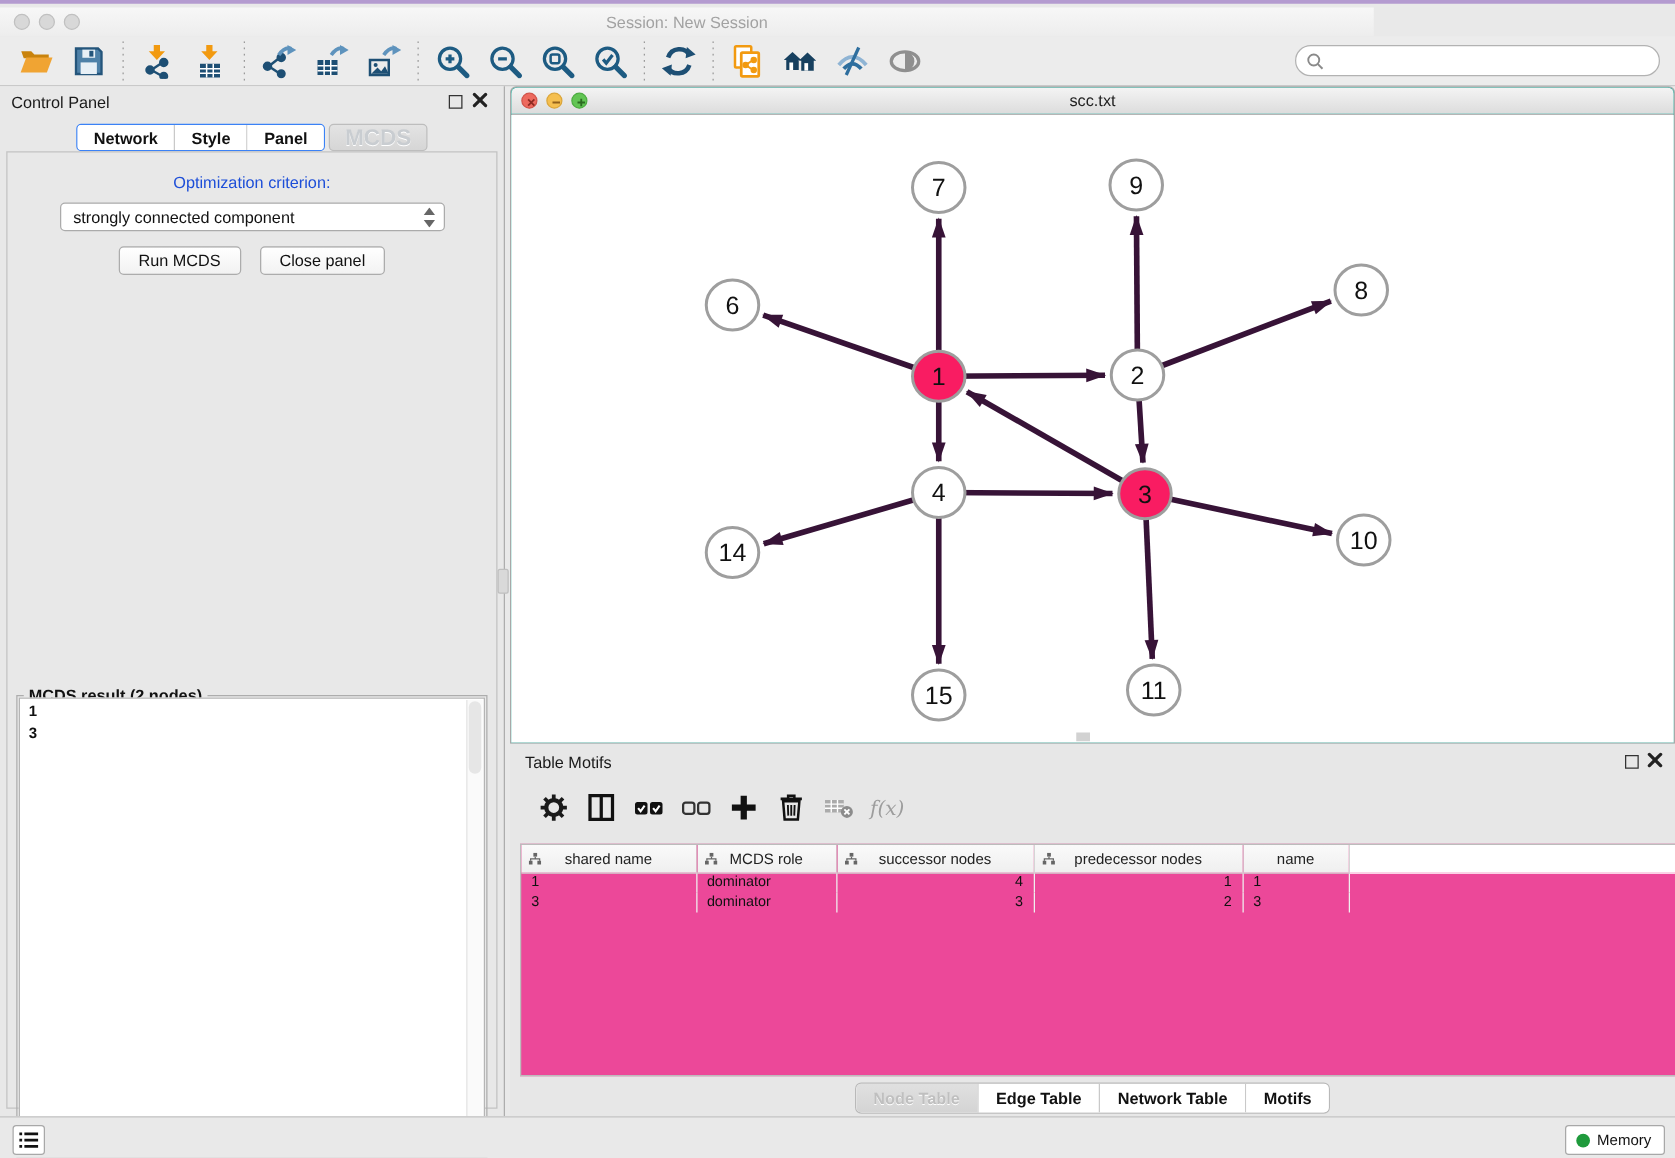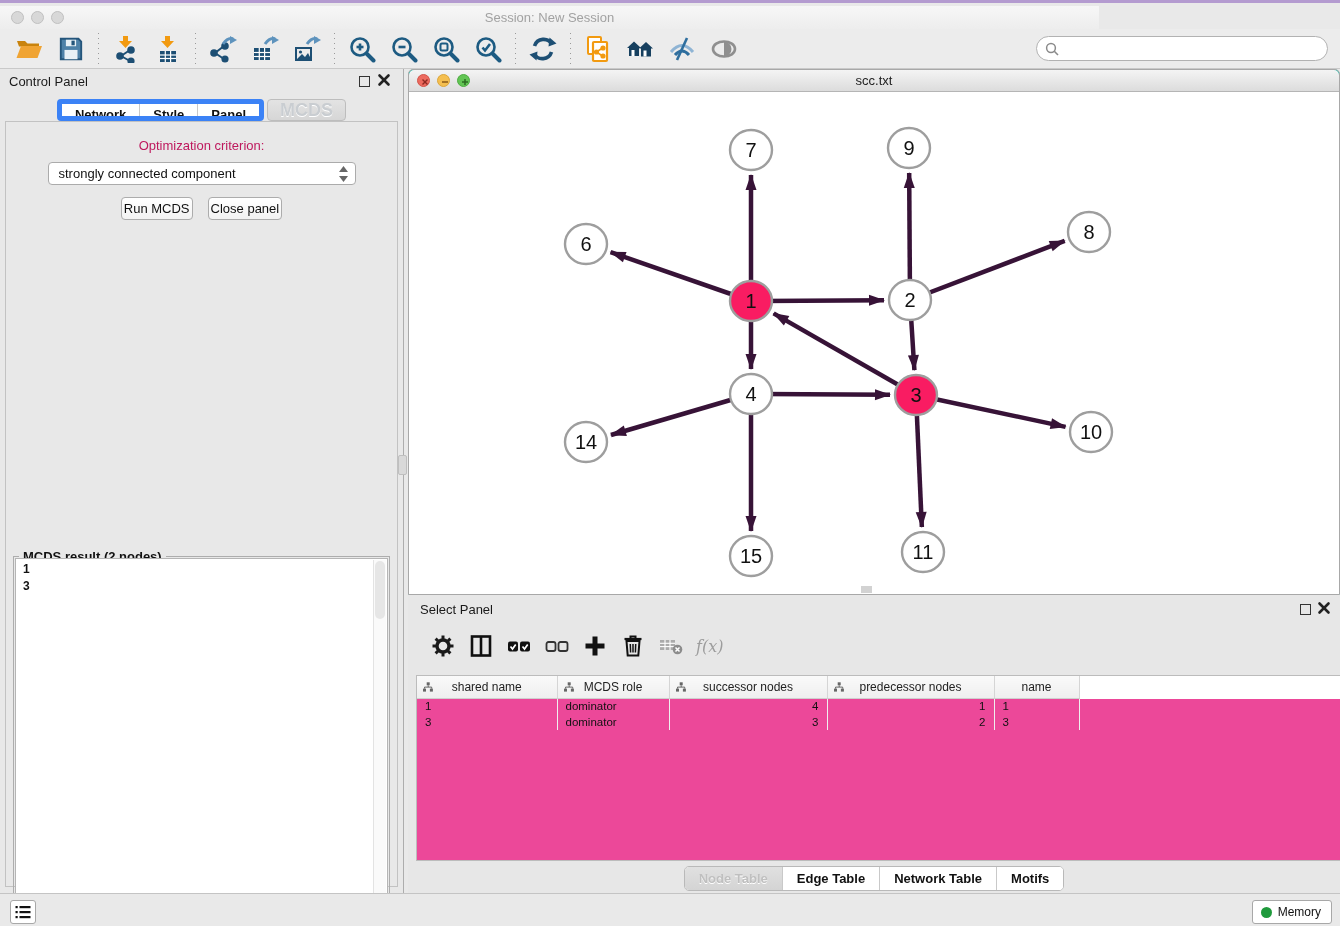--- a/index.html
+++ b/index.html
@@ -29,35 +29,35 @@
     font-family:"Liberation Sans",sans-serif; background:transparent; }
 
   
   .control-panel { position:absolute; left:0; top:66px; width:403px; height:824px; background:#E8E8E8; }
   .panel-head { height:26px; position:relative; }
   .panel-title { position:absolute; left:9px; top:5px; font-size:13px; color:#1A1A1A; }
   .float-btn { position:absolute; top:7px; width:11px; height:11px; border:1.5px solid #333; background:transparent; }
   .close-x { position:absolute; top:4px; width:14px; height:14px; }
   .cp-float{ right:33px; } .cp-close{ right:12px; }
   .tabs-row { display:flex; justify-content:center; margin-top:4px; height:22px; }
-  .tabgroup { display:flex; border:5px solid #3b82f6; border-radius:4px; overflow:hidden; background:#fff; }
+  .tabgroup { display:flex; border:1px solid #3b82f6; border-radius:4px; overflow:hidden; background:#fff; }
   .tab { padding:2px 13px; font-size:13px; font-weight:bold; color:#111; background:#fff;
     border-right:1px solid #C9C9C9; line-height:17px; }
   .tab:last-child{ border-right:none; }
   .tab-mcds { margin-left:3px; padding:2px 12px; font-size:18px; font-weight:bold;
     border:1px solid #BDBDBD; border-radius:4px; background:linear-gradient(#E3E3E3,#D6D6D6);
     color:#C9CDD1; text-shadow:0 1px 0 #fff; line-height:17px; }
   .cp-content { position:absolute; left:5px; top:52px; width:393px; height:766px;
     border:1px solid #C2C2C2; background:#E8E8E8; }
-  .opt-label { text-align:center; margin-top:16px; font-size:13px; color:#be185d; }
+  .opt-label { text-align:center; margin-top:16px; font-size:13px; color:#1d4ed8; }
   .combo { position:relative; margin:9px auto 0; width:308px; height:23px; background:#fff;
     border:1px solid #ABABAB; border-radius:4px; font-size:13px; line-height:21px; padding:0 24px 0 10px; color:#111; }
   .combo .arrows { position:absolute; right:6px; top:3px; width:11px; height:16px; }
   .btn-row { display:flex; justify-content:center; gap:15px; margin-top:12px; }
-  .pushbtn { height:23px; padding:0 2px; background:linear-gradient(#FFFFFF,#F2F2F2);
+  .pushbtn { height:23px; padding:0 15px; background:linear-gradient(#FFFFFF,#F2F2F2);
     border:1px solid #ACACAC; border-radius:4px; font-size:13px; color:#111;
     font-family:"Liberation Sans",sans-serif; }
   .groupbox { position:absolute; left:7px; top:428px; width:377px; height:376px;font-weight:bold; }
   .groupbox .frame { position:absolute; inset:6px 0 0 0; border:1px solid #ADADAD; }
   .groupbox .legend { position:absolute; top:-1px; left:6px; background:#E8E8E8; padding:0 4px;
     font-size:13px; color:#111; }
   .result-area { position:absolute; left:2px; top:8px; right:2px; bottom:2px; background:#fff;
     border:1px solid #B5B5B5; }
   .result-area pre { font-family:"Liberation Sans",sans-serif; font-size:12px; line-height:17px;
     padding:2px 7px; color:#111; }
@@ -430,21 +430,21 @@
             <ellipse cx="514" cy="460" rx="21" ry="20" fill="#FFFFFF" stroke="#9E9E9E" stroke-width="2.4"></ellipse>
             <text x="514" y="467" text-anchor="middle" font-size="20" font-family="&quot;Liberation Sans&quot;, sans-serif" fill="#111111">11</text>
           </g>
         </svg>
       <div class="hscroll-nub"></div>
     </div>
   </div>
 
   <div class="table-panel">
     <div class="tp-head">
-      <span class="tp-title">Select Panel</span>
+      <span class="tp-title">Table Motifs</span>
       <span class="float-btn tp-float"></span>
       <svg class="close-x tp-close" viewBox="0 0 14 14">
           <line x1="2.5" y1="2.5" x2="11.5" y2="11.5" stroke="#222" stroke-width="2.6" stroke-linecap="round"></line>
           <line x1="11.5" y1="2.5" x2="2.5" y2="11.5" stroke="#222" stroke-width="2.6" stroke-linecap="round"></line>
         </svg>
     </div>
     <div class="tp-toolbar">
       <span class="tp-tool">
         <svg width="24" height="24" viewBox="0 0 24 24">
             <g stroke="#1A1A1A" stroke-width="3">

